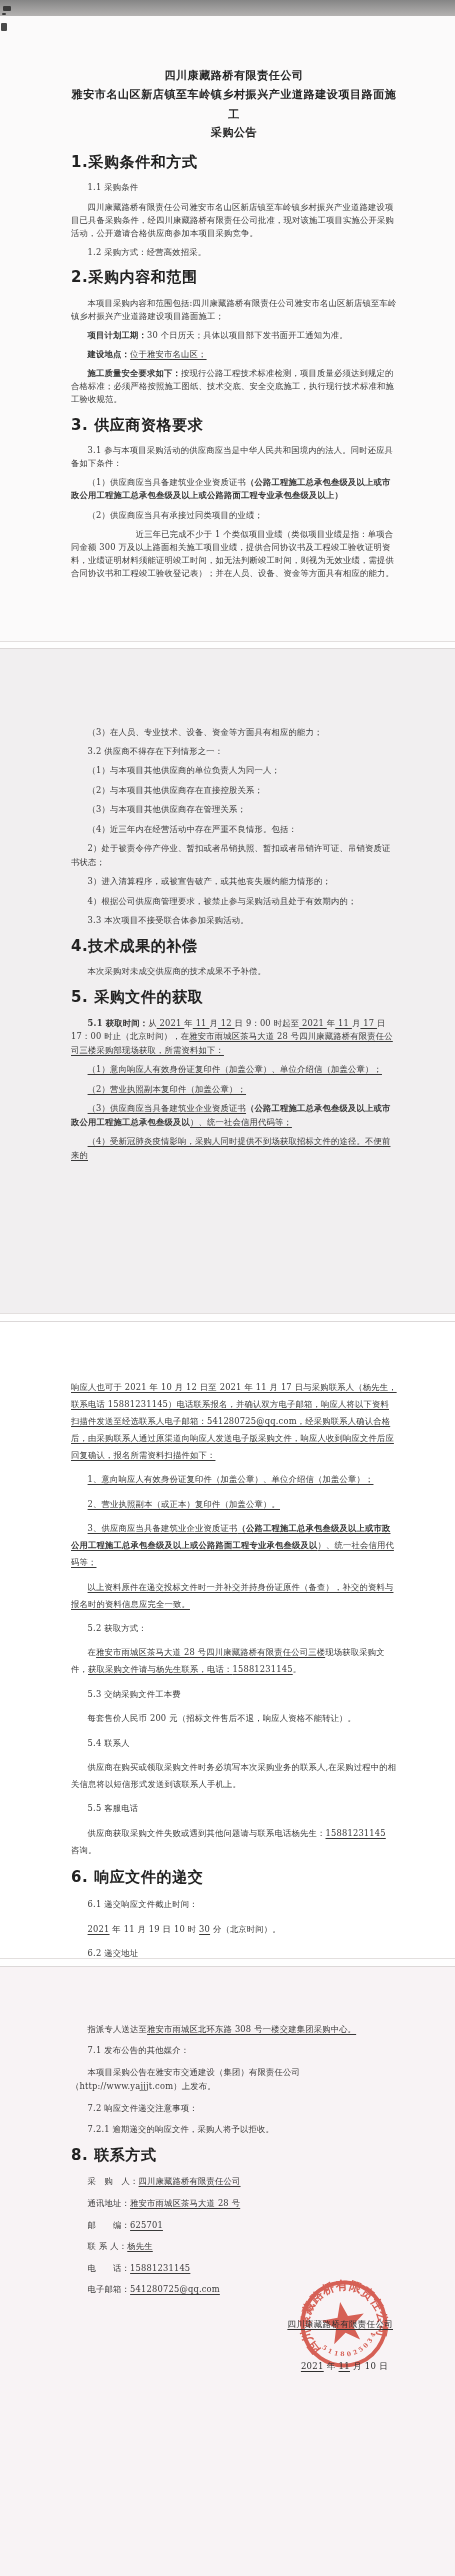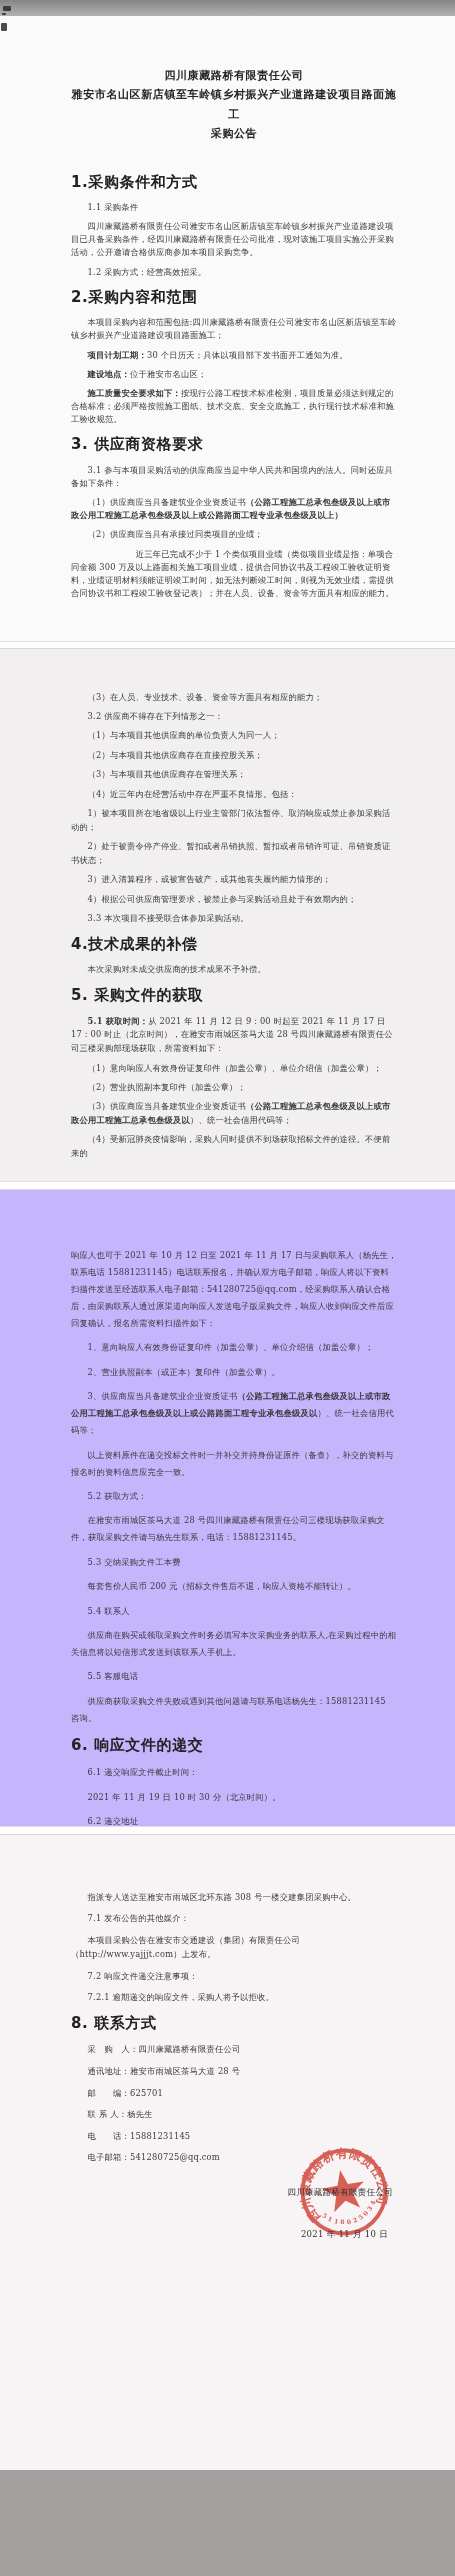--- a/index.html
+++ b/index.html
@@ -4,38 +4,38 @@
 <style>
   html,body{margin:0;padding:0;}
   body{width:456px;background:#a3a09f;}
   .doc{position:relative;width:456px;font-family:"DejaVu Serif","Liberation Serif",serif;color:#3a3a3a;}
   .scan-strip{height:16px;background:linear-gradient(#858585,#b4b2b1);position:relative;overflow:hidden;}
   .speck{position:absolute;background:#3c3c3c;border-radius:1.1px;}
   .speck.s1{left:3.4px;top:5.7px;width:8px;height:5.7px;}
   .speck.s2{left:1.7px;top:12.5px;width:4.6px;height:2.8px;}
   .page{position:relative;overflow:hidden;box-sizing:border-box;padding-left:71px;padding-right:59px;}
   .page1{height:625px;background:#fbfafa;padding-top:50px;}
-  .page2{height:532px;background:#f1eff0;padding-top:42px;}
-  .page3{height:636px;background:#c4b5fd;padding-top:57px;}
+  .page2{height:664px;background:#f1eff0;padding-top:77px;}
+  .page3{height:636px;background:#ffffff;padding-top:57px;}
   .page4{height:635px;background:#f8f3f5;padding-top:55px;}
   .page-gap{background:#fefefe;border-top:0.6px solid #e3dfde;border-bottom:0.6px solid #dcd8d8;}
   .gap-a{height:5.7px;} .gap-b{height:7.4px;} .gap-c{height:6.8px;}
   .page1 .edge-speck{position:absolute;left:1.1px;top:6.8px;width:5.7px;height:8px;background:#4a4a4a;border-radius:1.1px;}
   .blk{margin:0;}
   .title-line{font-family:"DejaVu Sans","Liberation Sans",sans-serif;font-weight:bold;font-size:11px;line-height:19.4px;text-align:center;color:#262626;margin:0;letter-spacing:0.6px;}
-  .title-last{margin-bottom:30px;}
+  .title-last{margin-bottom:10px;font-family:Liberation Mono, monospace;}
   .sec-heading{font-family:"DejaVu Sans","Liberation Sans",sans-serif;font-weight:bold;font-size:15px;line-height:16px;color:#222;margin:10.3px 0 11.4px;letter-spacing:0.6px;}
   .para{font-size:8.3px;line-height:13px;margin:0 0 6.3px;text-indent:2em;letter-spacing:0.2px;}
   .page2 .para{line-height:13.7px;margin-bottom:5.7px;}
   .page3 .para{line-height:17px;margin-bottom:7.4px;}
   .page4 .para{line-height:14.2px;margin-bottom:7.4px;}
   .no-indent{text-indent:0;}
   .indent-deep{text-indent:7.8em;}
   .b{font-weight:bold;margin-top:24px;}
-  .u{text-underline-offset:2.3px;text-decoration-thickness:0.6px;}
+  .u{text-decoration:underline;text-underline-offset:2.3px;text-decoration-thickness:0.6px;}
   .sig-company{position:absolute;top:352px;right:63px;font-size:8.5px;letter-spacing:0.3px;z-index:3;color:#2f2f2f;}
   .sig-date{position:absolute;top:394px;right:68px;font-size:8.5px;letter-spacing:0.3px;z-index:3;color:#2f2f2f;}
   .stamp{position:absolute;top:301px;left:288px;width:112px;height:112px;z-index:2;opacity:0.88;transform:rotate(-10deg);}
   .stamp text{font-family:"DejaVu Serif","Liberation Serif",serif;font-weight:bold;}
 </style>
 </head>
 <body>
 
 <div class="doc">
   <div class="scan-strip">
@@ -68,21 +68,20 @@
   <div class="page-gap gap-a"></div>
 
   <div class="page page2">
     <div class="content">
         <p class="blk para"><span>（3）在人员、专业技术、设备、资金等方面具有相应的能力；</span></p>
         <p class="blk para"><span>3.2 供应商不得存在下列情形之一：</span></p>
         <p class="blk para"><span>（1）与本项目其他供应商的单位负责人为同一人；</span></p>
         <p class="blk para"><span>（2）与本项目其他供应商存在直接控股关系；</span></p>
         <p class="blk para"><span>（3）与本项目其他供应商存在管理关系；</span></p>
         <p class="blk para"><span>（4）近三年内在经营活动中存在严重不良情形。包括：</span></p>
-        <p class="blk para"><span>1）被本项目所在地省级以上行业主管部门依法暂停、取消响应或禁止参加采购活动的；</span></p>
         <p class="blk para"><span>2）处于被责令停产停业、暂扣或者吊销执照、暂扣或者吊销许可证、吊销资质证书状态；</span></p>
         <p class="blk para"><span>3）进入清算程序，或被宣告破产，或其他丧失履约能力情形的；</span></p>
         <p class="blk para"><span>4）根据公司供应商管理要求，被禁止参与采购活动且处于有效期内的；</span></p>
         <p class="blk para"><span>3.3 本次项目不接受联合体参加采购活动。</span></p>
         <h2 class="blk sec-heading"><span>4.技术成果的补偿</span></h2>
         <p class="blk para"><span>本次采购对未成交供应商的技术成果不予补偿。</span></p>
         <h2 class="blk sec-heading"><span>5. 采购文件的获取</span></h2>
         <p class="blk para"><span class="b">5.1 获取时间：</span><span>从</span><span class="u"> 2021 </span><span>年</span><span class="u"> 11 </span><span>月</span><span class="u"> 12 </span><span>日 9：00 时起至</span><span class="u"> 2021 </span><span>年</span><span class="u"> 11 </span><span>月</span><span class="u"> 17 </span><span>日 17：00 时止（北京时间），在</span><span class="u">雅安市雨城区茶马大道 28 号四川康藏路桥有限责任公司三楼采购部现场获取，所需资料如下：</span></p>
         <p class="blk para"><span class="u">（1）意向响应人有效身份证复印件（加盖公章）、单位介绍信（加盖公章）；</span></p>
         <p class="blk para"><span class="u">（2）营业执照副本复印件（加盖公章）；</span></p>

